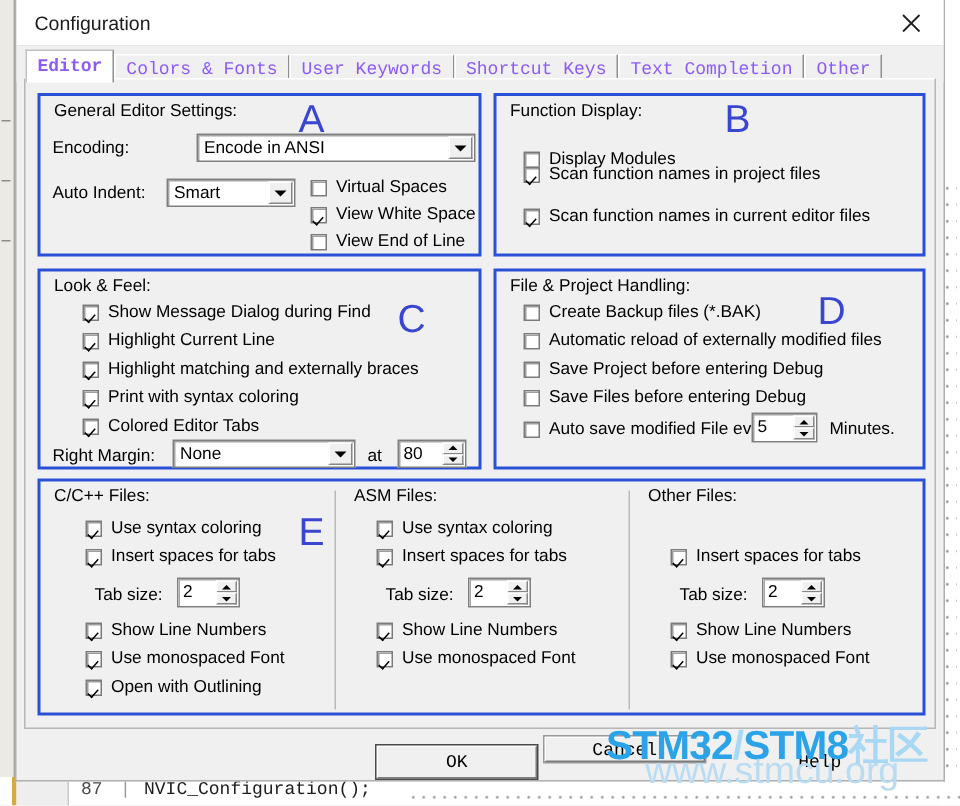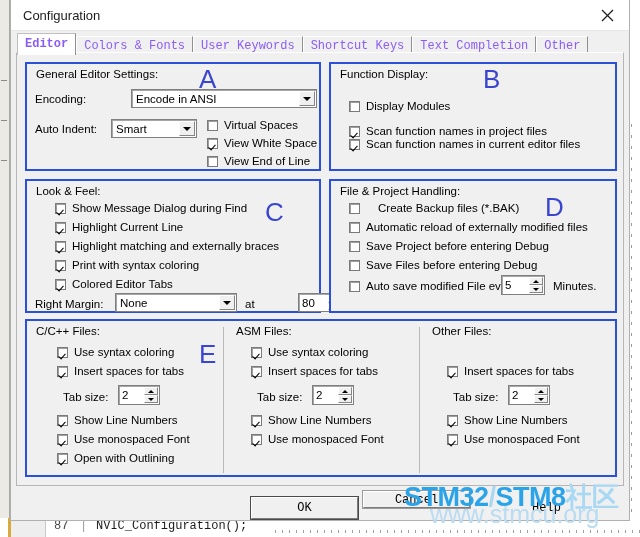--- a/index.html
+++ b/index.html
@@ -478,21 +478,21 @@
     </div>
 
     <div class="group" style="left:312px; top:9px; width:288px; height:109px;">
       <div class="group-title">Function Display:</div>
       <div class="annot" style="left:152px; top:2px;">B</div>
 
       <div class="checkrow" style="left:18px; top:36px;">
         <span class="cbox"></span>
         <span class="ctext">Display Modules</span>
       </div>
-      <div class="checkrow" style="left:18px; top:61px;">
+      <div class="checkrow" style="left:18px; top:46px;">
         <span class="cbox checked"></span>
         <span class="ctext">Scan function names in project files</span>
       </div>
       <div class="checkrow" style="left:18px; top:74px;">
         <span class="cbox checked"></span>
         <span class="ctext">Scan function names in current editor files</span>
       </div>
     </div>
 
     <div class="group" style="left:8px; top:126px; width:296px; height:134px;">
@@ -521,38 +521,38 @@
       </div>
 
       <div class="lbl" style="left:8px; top:117px;">Right Margin:</div>
       <div class="combo" style="left:88px; top:112px; width:122px; height:19px;">
         <span class="val">None</span>
         <span class="arrowbtn">
             <span class="tri-down"></span>
           </span>
       </div>
       <div class="lbl" style="left:218px; top:117px;">at</div>
-      <div class="spin" style="left:238px; top:112px; width:46px; height:19px;margin-left:33px;">
+      <div class="spin" style="left:238px; top:112px; width:46px; height:19px;">
         <span class="sval">80</span>
         <span class="spinbtns">
           <span class="sb">
               <span class="tri-up"></span>
             </span>
           <span class="sb">
               <span class="tri-dn"></span>
             </span>
         </span>
       </div>
     </div>
 
     <div class="group" style="left:312px; top:126px; width:288px; height:134px;">
       <div class="group-title">File &amp; Project Handling:</div>
       <div class="annot" style="left:214px; top:13px;">D</div>
 
-      <div class="checkrow" style="left:18px; top:21px;gap:12px;">
+      <div class="checkrow" style="left:18px; top:21px;">
         <span class="cbox"></span>
         <span class="ctext">Create Backup files (*.BAK)</span>
       </div>
       <div class="checkrow" style="left:18px; top:40px;">
         <span class="cbox"></span>
         <span class="ctext">Automatic reload of externally modified files</span>
       </div>
       <div class="checkrow" style="left:18px; top:59px;">
         <span class="cbox"></span>
         <span class="ctext">Save Project before entering Debug</span>

